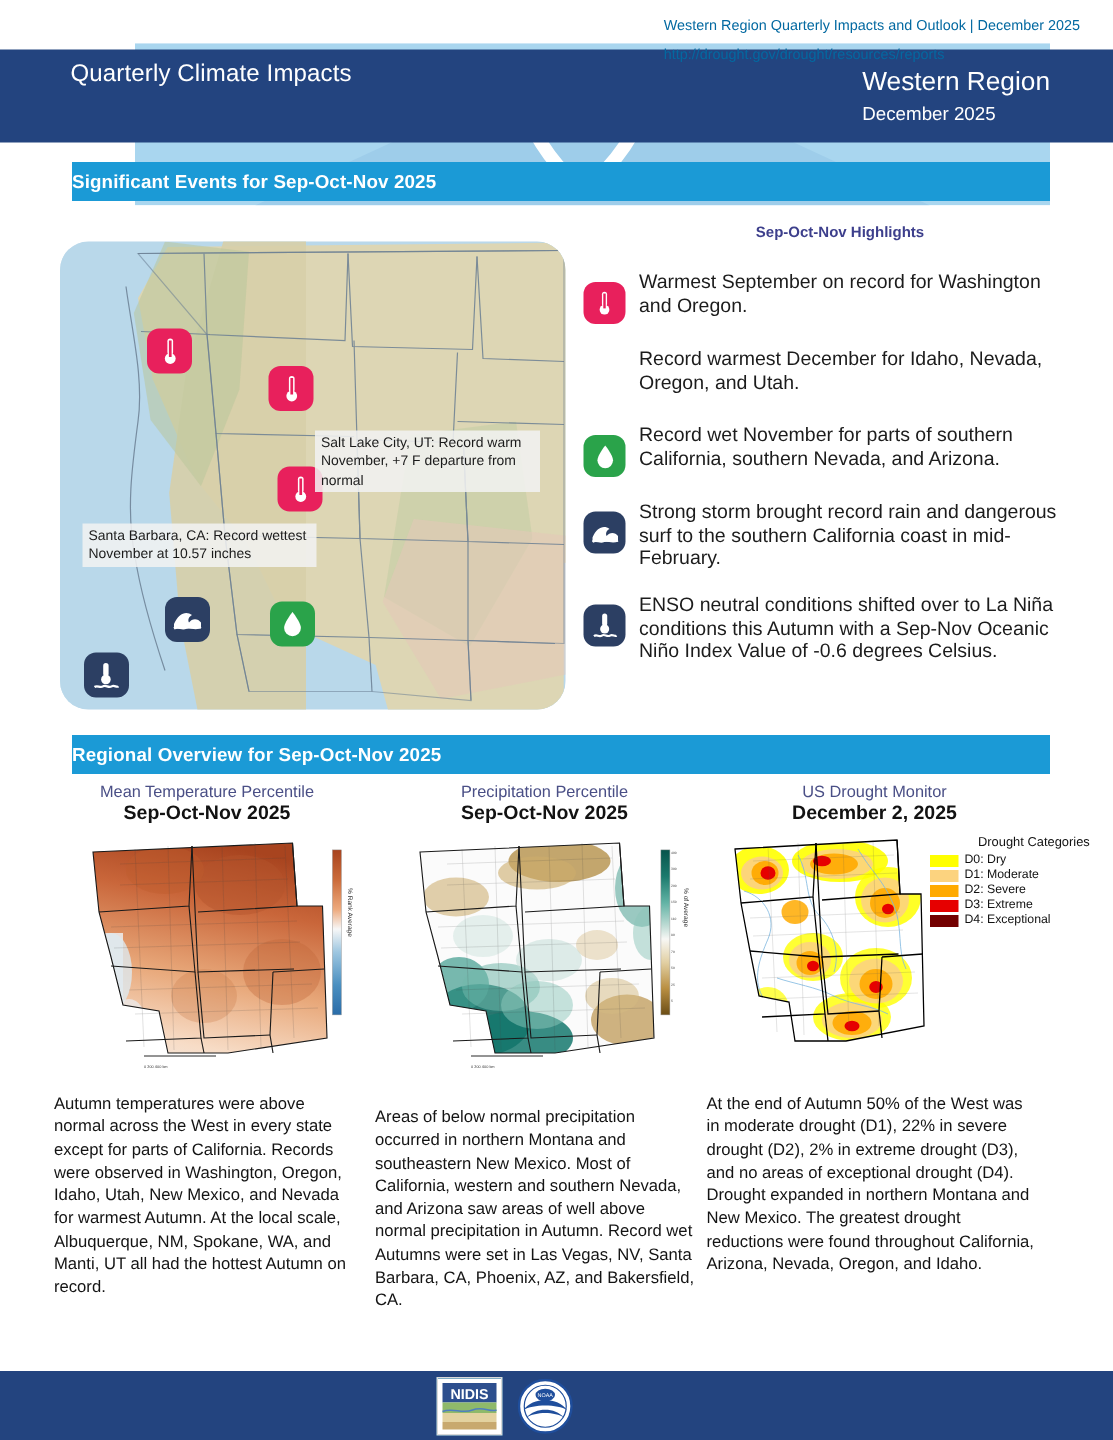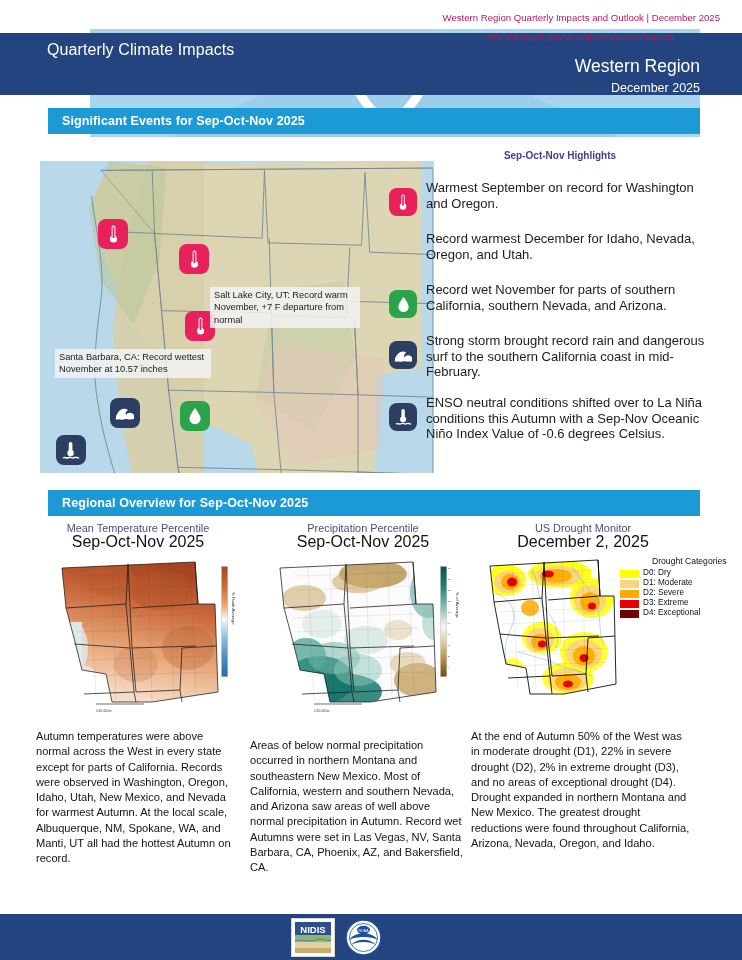--- a/index.html
+++ b/index.html
@@ -24,40 +24,40 @@
   .hdr-darkband{
     position:absolute;left:0;top:33px;width:742px;height:62px;
     background:#23447f;
   }
   .hdr-title{
     position:absolute;left:47px;top:39px;
     color:#ffffff;font-size:16px;line-height:21px;font-weight:400;
     letter-spacing:.1px;
   }
   .hdr-right{
-    position:absolute;right:42px;top:56px;text-align:right;color:#ffffff;
+    position:absolute;right:42px;top:44px;text-align:left;color:#ffffff;
   }
   .hdr-region{font-size:17.5px;line-height:21px;}
   .hdr-date{font-size:12.5px;line-height:18px;margin-top:2px;}
 
   
   .secbar{
     position:absolute;left:48px;width:652px;height:26px;
     background:#1b9ad6;
     color:#fff;font-weight:bold;font-size:12.5px;
-    display:flex;align-items:center;padding-left:14px;box-sizing:border-box;
+    display:flex;align-items:center;box-sizing:border-box;
     letter-spacing:.1px;
   }
   #secbar-events{top:108px;}
   #secbar-regional{top:490px;}
 
   
   .eventmap{
-    position:absolute;left:40px;top:161px;width:394px;height:312px;
-    overflow:hidden;background:#cfe3ef;
+    position:absolute;left:40px;top:161px;width:337px;height:312px;
+    overflow:hidden;background:#cfe3ef;border-radius:19px;
   }
   .em-ocean{position:absolute;inset:0;background:#b9d8ea;}
   .em-land{
     position:absolute;left:52px;top:-10px;width:330px;height:340px;
     background:#ddd6b4;
     clip-path:polygon(6% 4%, 100% 3%, 100% 64%, 86% 66%, 86% 100%, 52% 100%,
                       48% 86%, 30% 78%, 22% 62%, 12% 50%, 3% 30%, 0 14%);
   }
   .em-land2{
     position:absolute;left:44px;top:-4px;width:120px;height:330px;
@@ -111,21 +111,21 @@
   .hl-ic.red{background:#e8205c;}
   .hl-ic.green{background:#2aa34a;}
   .hl-ic.navy{background:#2c3f63;}
   .hl-tx{font-size:13px;line-height:15.6px;color:#1c1c1c;}
 
   
   .panel-title{
     position:absolute;text-align:center;width:210px;
   }
   .pt1{color:#4a4f86;font-size:10.9px;line-height:13px;}
-  .pt2{color:#121212;font-size:16px;font-weight:normal;line-height:13px;}
+  .pt2{color:#121212;font-size:13px;font-weight:bold;line-height:13px;}
 
   .minimap{position:absolute;overflow:hidden;background:#fff;}
   .mm-svg{display:block;}
 
   .legend{
     position:absolute;left:620px;top:556px;width:118px;
     font-size:8.2px;line-height:10.6px;color:#111;
   }
   .legend .lg-title{font-size:8.6px;margin-bottom:2px;padding-left:32px;}
   .lg-row{display:flex;align-items:center;gap:4px;height:10px;}
@@ -142,21 +142,21 @@
     position:absolute;font-size:11.1px;line-height:15.3px;color:#141414;
   }
 
   
   .footer{
     position:absolute;left:0;top:914px;width:742px;height:46px;background:#23447f;
   }
   .ft-contact{
     position:absolute;left:30px;top:15px;color:#fff;font-size:9.6px;
   }
-  .ft-right{position:absolute;right:22px;top:11px;text-align:center;color:#be185d;}
+  .ft-right{position:absolute;right:22px;top:11px;text-align:left;color:#0369a1;}
   .ft-line1{font-size:9.6px;line-height:14px;}
   .ft-line2{font-size:9.6px;line-height:14px;margin-top:5px;}
   .logo-nidis{
     position:absolute;left:291px;top:918px;width:44px;height:39px;background:#0369a1;
     border:1px solid #d8d8d8;box-sizing:border-box;overflow:hidden;
   }
   .logo-noaa{
     position:absolute;left:345px;top:919px;width:37px;height:37px;
   }
 </style>

